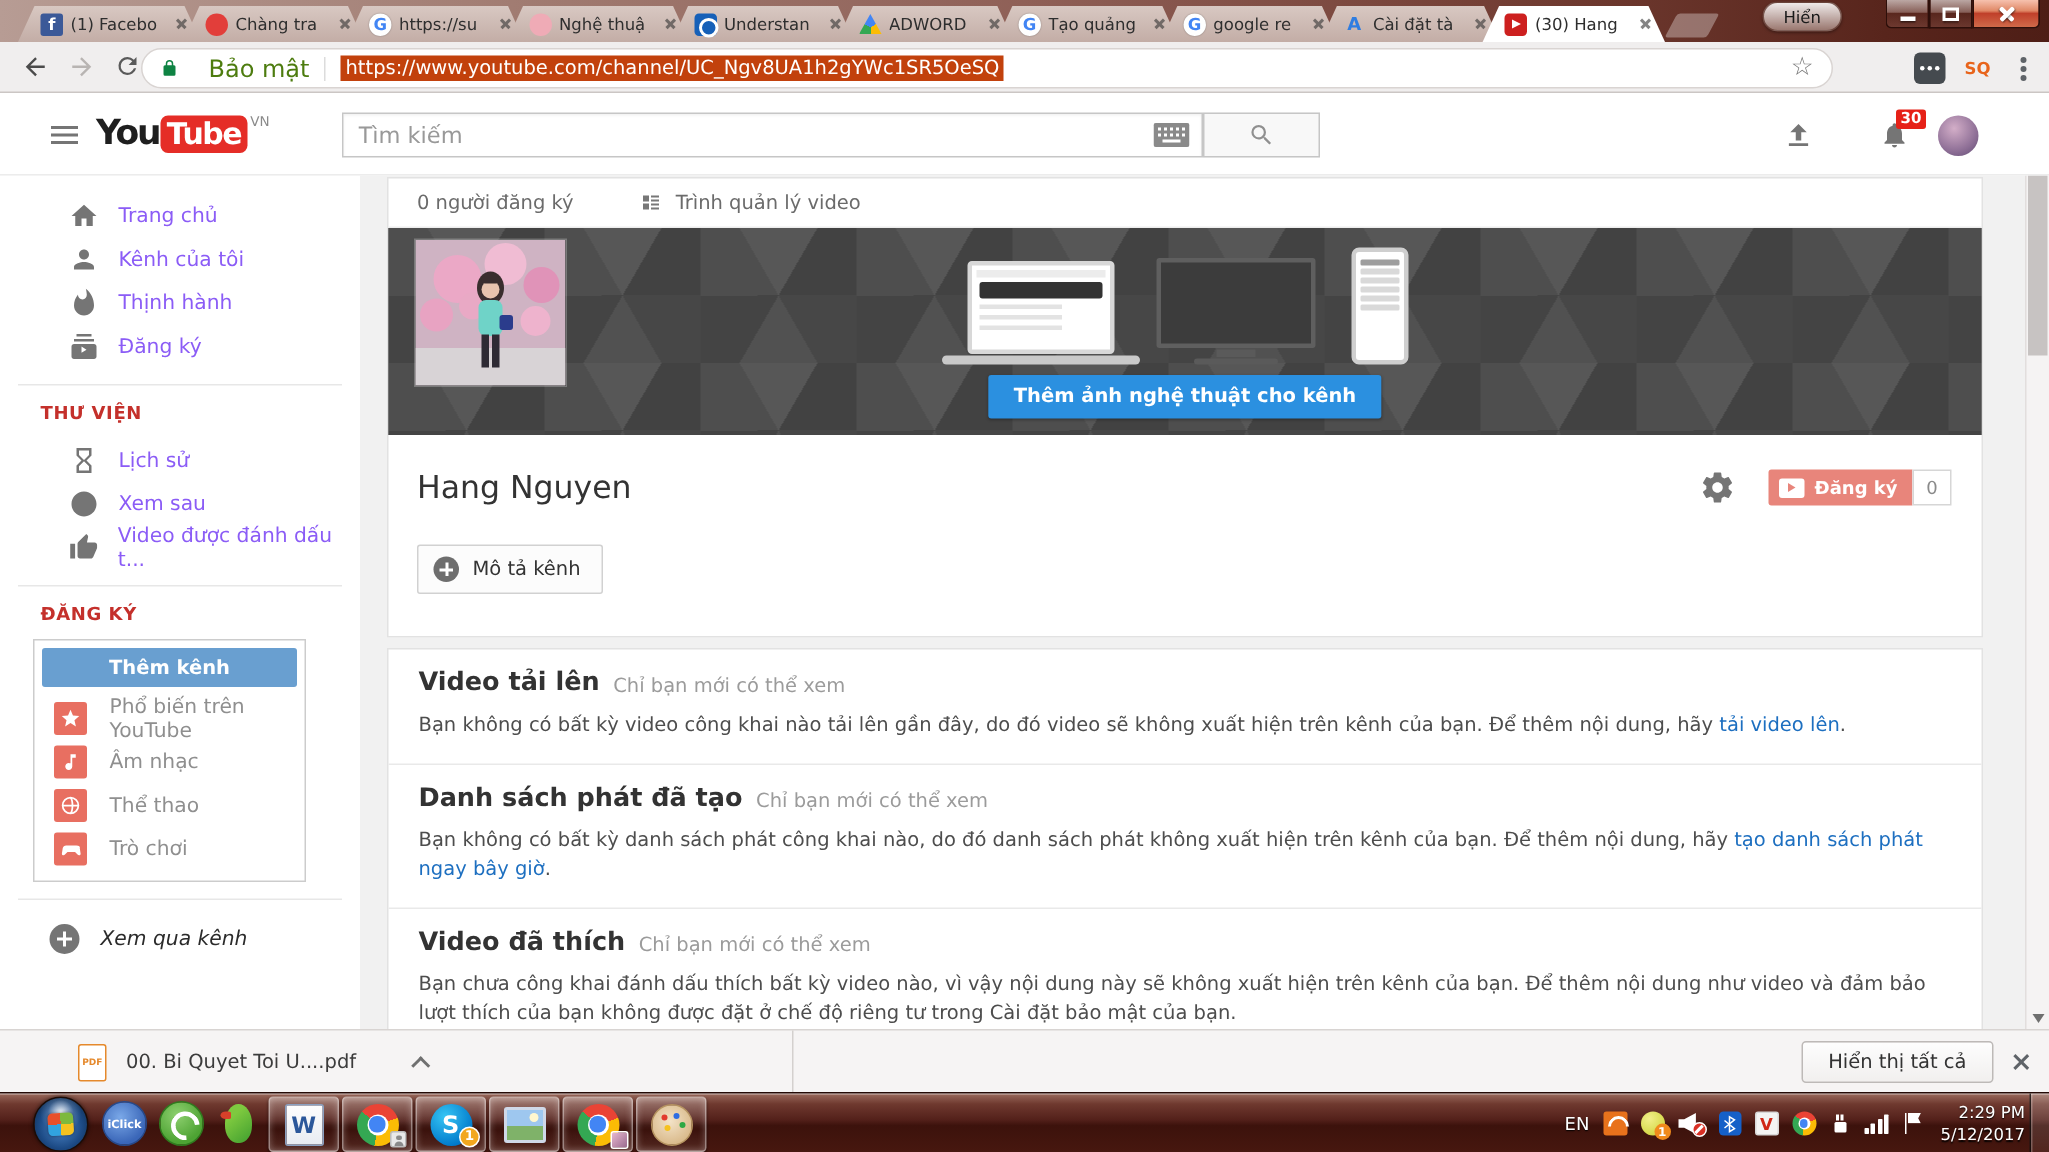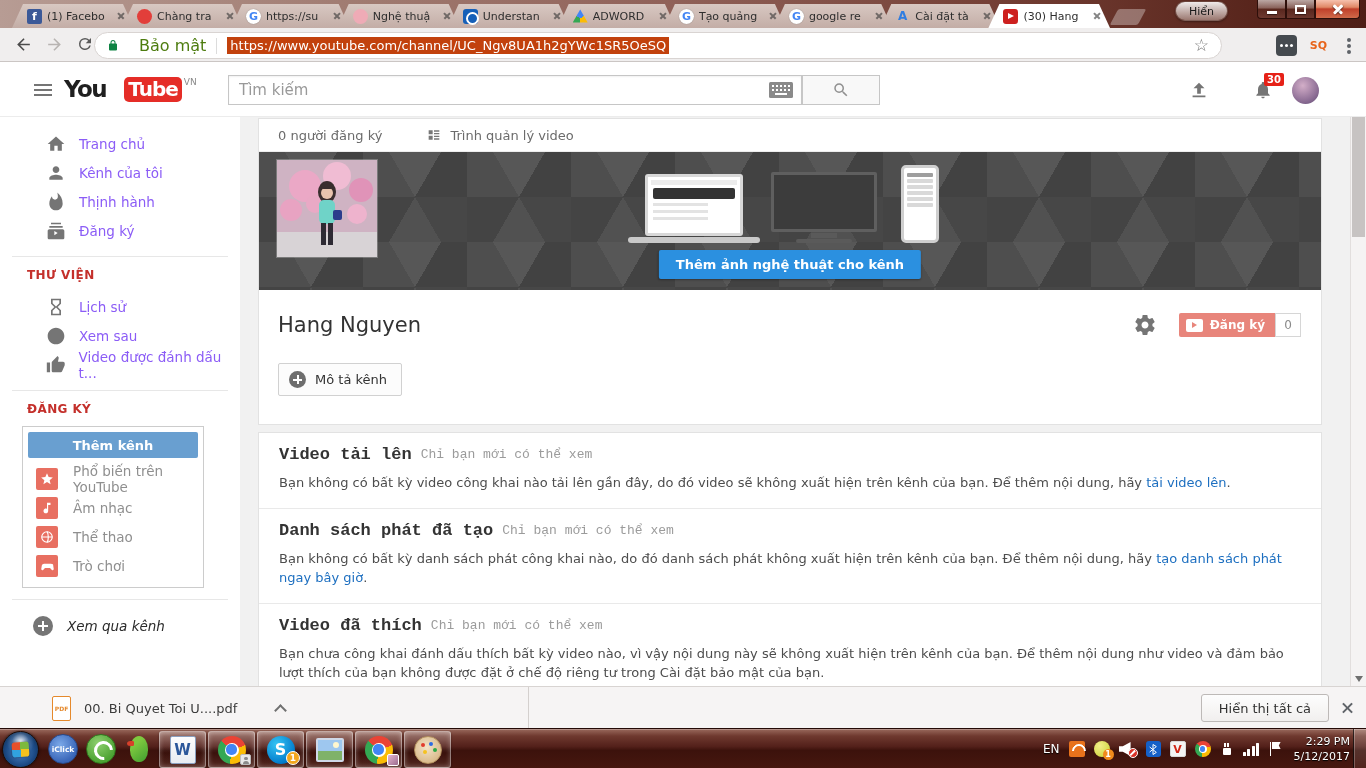--- a/index.html
+++ b/index.html
@@ -57,21 +57,21 @@
 .ext-dots{width:21px;height:21px;background:#454a4f;border-radius:4px;position:relative;}
 .ext-dots::after{content:'';position:absolute;left:4px;top:9px;width:3px;height:3px;border-radius:50%;background:#fff;box-shadow:5px 0 0 #fff,10px 0 0 #fff;}
 .ext-sq{font-size:11px;font-weight:bold;color:#e8641b;}
 .menu-dots{width:4px;height:4px;border-radius:50%;background:#5f6368;box-shadow:0 6px 0 #5f6368,0 -6px 0 #5f6368;margin:0 7px;}
 
 
 #ythead{position:absolute;left:0;top:62px;width:1366px;height:55px;background:#fff;border-bottom:1px solid #ececec;z-index:2;}
 #burger{position:absolute;left:34px;top:22px;width:18px;height:2px;background:#757575;box-shadow:0 5px 0 #757575,0 10px 0 #757575;}
 #logo{position:absolute;left:64px;top:15px;display:flex;align-items:flex-start;}
 .logo-you{font-size:23px;font-weight:bold;color:#1f1f1f;letter-spacing:-1.5px;line-height:25px;}
-.logo-tube{margin-left:18px;background:#e52d27;border-radius:5px;color:#fff;font-weight:bold;font-size:20px;line-height:25px;padding:0 4px;letter-spacing:-1px;}
+.logo-tube{margin-left:1px;background:#e52d27;border-radius:5px;color:#fff;font-weight:bold;font-size:20px;line-height:25px;padding:0 4px;letter-spacing:-1px;}
 .logo-vn{font-size:9px;color:#8a8a8a;margin-left:2px;}
 #search{position:absolute;left:228px;top:13px;width:574px;height:30px;border:1px solid #c6c6c6;background:#fff;display:flex;align-items:center;box-shadow:inset 0 1px 2px rgba(0,0,0,.06);}
 #search input{flex:1;border:none;outline:none;font-size:15px;color:#111;padding:0 10px;font-family:inherit;background:transparent;min-width:0;}
 #search input::placeholder{color:#999;}
 .kb{margin-right:8px;}
 #searchbtn{position:absolute;left:802px;top:13px;width:78px;height:30px;background:#f8f8f8;border:1px solid #c6c6c6;display:flex;align-items:center;justify-content:center;}
 #upload{position:absolute;left:1188px;top:17px;}
 #bellwrap{position:absolute;left:1253px;top:18px;}
 .bell-badge{position:absolute;left:11px;top:-7px;background:#e62117;color:#fff;font-size:10px;font-weight:bold;padding:1px 3px;border-radius:2px;line-height:11px;}
 #hdr-avatar{position:absolute;left:1292px;top:15px;width:27px;height:27px;border-radius:50%;background:radial-gradient(circle at 40% 32%,#d3aec8,#8e6f96 62%,#5f4a72);}
@@ -122,21 +122,21 @@
 .play-badge{width:17px;height:13px;background:#fff;border-radius:2px;position:relative;}
 .play-badge::after{content:'';position:absolute;left:6px;top:3.5px;border-left:5px solid #e8857b;border-top:3px solid transparent;border-bottom:3px solid transparent;}
 .sub-cnt{height:24px;min-width:26px;background:#fff;border:1px solid #d6d6d6;color:#8a8a8a;font-size:12px;display:flex;align-items:center;justify-content:center;padding:0 7px;}
 .desc-btn{margin:26px 0 0 19px;display:inline-flex;align-items:center;gap:9px;border:1px solid #d1d1d1;background:#fcfcfc;padding:7px 14px 7px 10px;border-radius:2px;font-size:13px;color:#333;}
 .plus-dark{width:17px;height:17px;border-radius:50%;background:#6e6e6e;position:relative;}
 .plus-dark::before{content:'';position:absolute;left:4px;top:7.5px;width:9px;height:2px;background:#fff;}
 .plus-dark::after{content:'';position:absolute;left:7.5px;top:4px;width:2px;height:9px;background:#fff;}
 #card2{top:432px;}
 .section{padding:12px 20px 15px;}
 .section + .section{border-top:1px solid #e9e9e9;}
-.sec-head{display:flex;align-items:center;gap:9px;font-family:Liberation Mono, monospace;}
+.sec-head{display:flex;align-items:flex-end;gap:9px;}
 .sec-title{font-size:17px;font-weight:bold;color:#333;}
 .sec-note{font-size:13px;color:#9b9b9b;}
 .sec-body{margin-top:9px;font-size:13px;color:#4d4d4d;line-height:1.5;max-width:1020px;}
 .sec-link{color:#1d6fc0;}
 
 
 #sbar{position:absolute;right:0;top:62px;width:16px;height:624px;background:#f5f3f3;border-left:1px solid #e2dedd;}
 .sb-up{width:0;margin:4px auto 0;border-left:4px solid transparent;border-right:4px solid transparent;border-bottom:6px solid #6f6f6f;}
 .sb-dn{position:absolute;bottom:4px;left:4px;width:0;border-left:4px solid transparent;border-right:4px solid transparent;border-top:6px solid #6f6f6f;}
 .sb-thumb{position:absolute;top:17px;left:1px;width:13px;height:158px;background:#c7c3c2;}
@@ -151,21 +151,21 @@
 .dl-sep{position:absolute;left:528px;top:0;width:1px;height:41px;background:#d4d0ce;}
 #showall{position:absolute;right:37px;top:7px;height:28px;padding:0 17px;background:linear-gradient(#fdfdfd,#f1efee);border:1px solid #bdb9b7;border-radius:3px;font-size:13px;color:#333;display:flex;align-items:center;}
 #dlx{position:absolute;right:11px;top:13px;width:15px;height:15px;}
 #dlx::before,#dlx::after{content:'';position:absolute;left:1px;top:6.5px;width:13px;height:2px;background:#5f6368;}
 #dlx::before{transform:rotate(45deg);}#dlx::after{transform:rotate(-45deg);}
 
 
 #tbar{position:absolute;left:0;top:728px;width:1366px;height:40px;border-top:1px solid #240a06;
  background:linear-gradient(180deg,#9a6a5d 0%,#6f392f 18%,#53201a 45%,#3c120c 55%,#47170f 100%);}
 #tbar::before{content:'';position:absolute;left:0;top:0;width:100%;height:1px;background:rgba(255,255,255,.28);}
-.tb-left{position:absolute;left:0;top:0;height:40px;display:flex;align-items:center;}
+.tb-left{position:absolute;left:20px;top:0;height:40px;display:flex;align-items:center;}
 .orb{width:37px;height:37px;border-radius:50%;margin:0 5px 0 2px;border:1px solid #1b0b06;display:flex;align-items:center;justify-content:center;box-shadow:0 0 3px rgba(0,0,0,.6);
  background:radial-gradient(circle at 50% 28%,rgba(255,255,255,.95) 0%,rgba(255,255,255,.15) 28%,rgba(255,255,255,0) 45%),radial-gradient(circle at 50% 55%,#4d86c8 0%,#1c4a85 55%,#0a2038 100%);}
 .winflag{width:17px;height:15px;border-radius:3px;transform:rotate(-4deg);box-shadow:0 0 2px rgba(0,0,0,.5);
  background:conic-gradient(#7db93e 0 25%,#f5c21f 0 50%,#31a3e0 0 75%,#e8502a 0 100%);}
 .tb-plain{width:38px;height:40px;display:flex;align-items:center;justify-content:center;}
 .tb-btn{width:47px;height:37px;margin:1px 1px 0;border:1px solid rgba(255,255,255,.45);border-radius:3px;position:relative;display:flex;align-items:center;justify-content:center;
  background:linear-gradient(180deg,rgba(255,255,255,.3),rgba(255,255,255,.1) 40%,rgba(0,0,0,.05) 60%,rgba(255,255,255,.08));
  box-shadow:inset 0 0 5px rgba(255,255,255,.3),0 1px 2px rgba(0,0,0,.4);}
 .ic-iclick{width:30px;height:30px;border-radius:50%;background:radial-gradient(circle at 40% 35%,#7aa8e8,#3a66b8 70%);color:#fff;font-size:7.5px;font-weight:bold;display:flex;align-items:center;justify-content:center;border:1px solid #27498a;}
 .ic-coccoc{width:30px;height:30px;border-radius:50%;background:radial-gradient(circle at 40% 30%,#8ed06f,#4da333 70%);position:relative;border:1px solid #2f7a1e;}

